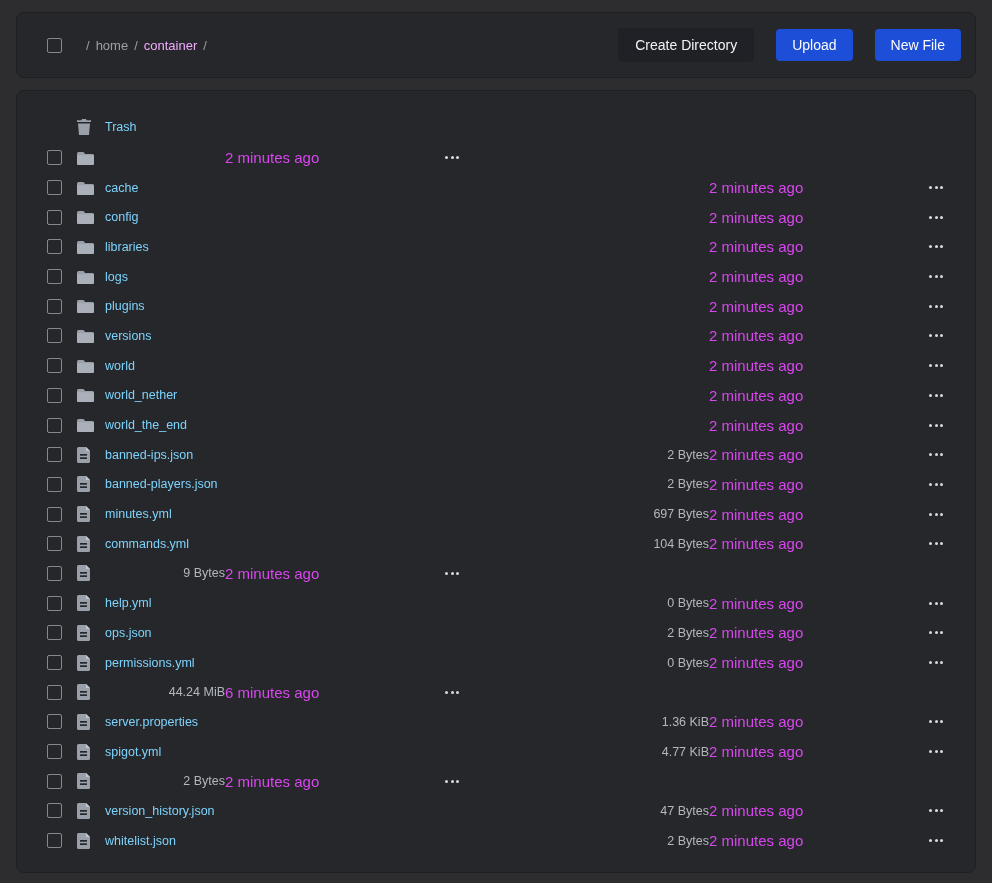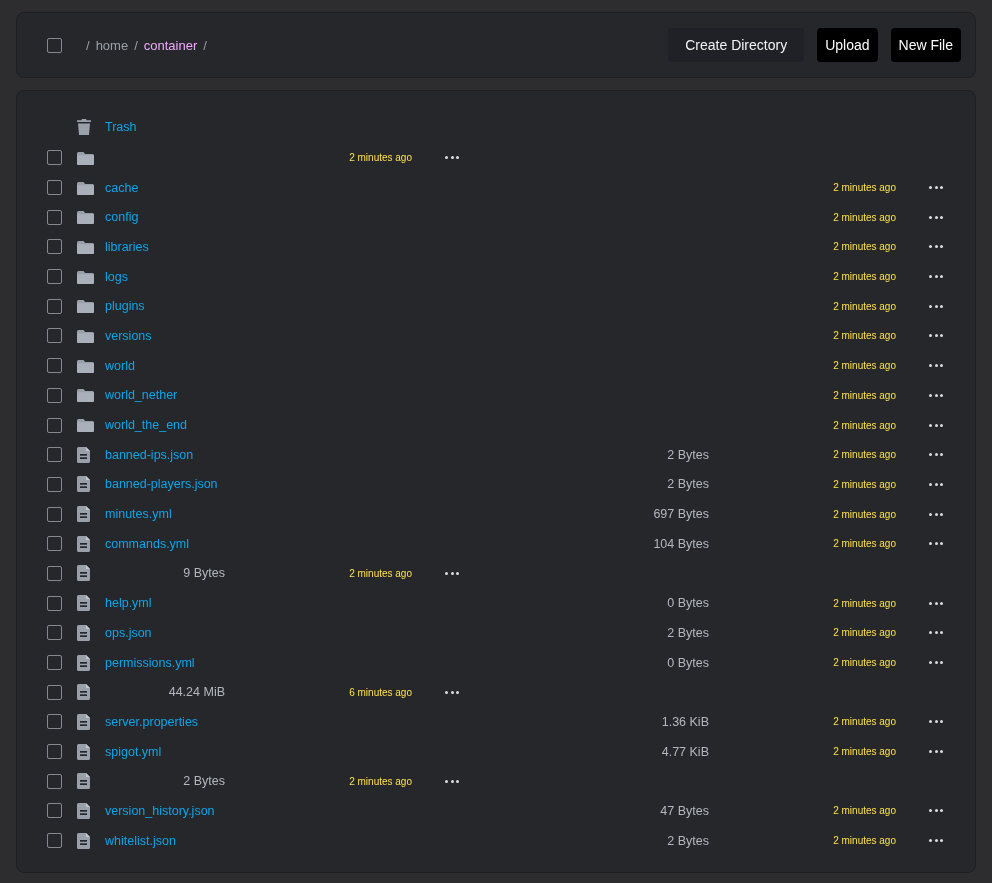--- a/index.html
+++ b/index.html
@@ -47,52 +47,53 @@
     display:flex;
     gap:6px;
     align-items:center;
     white-space:nowrap;
   }
   .crumb-link { color:#9aa0a8; cursor:pointer; }
   .crumb-current { color:#f0abfc; cursor:pointer;text-align:center; }
   .header-actions {
     margin-left:auto;
     display:flex;
-    gap:13px;
+    align-items:center;
+    gap:22px;
   }
   .btn {
     border:none;
     border-radius:4px;
     font-family:"Liberation Sans", sans-serif;
     font-size:14px;
     cursor:pointer;
   }
   .btn-dark {
     background:#202126;
     color:#f2f3f4;
     padding:9px 17px;
   }
   .btn-green {
-    background:#000000;
+    background:#1d4ed8;
     color:#fbfcfb;
-    padding:8px 8px;
+    padding:8px 16px;
   }
   .row {
     display:flex;
     align-items:center;
     height:29.7px;
     padding:0 30px;
     cursor:pointer;
   }
   .trash-row { height:32px; }
   .cell-check { width:30px; flex:0 0 auto; display:flex; align-items:center; }
   .cell-icon  { width:28px; flex:0 0 auto; display:flex; align-items:center; }
-  .cell-name  { flex:1 1 auto; font-size:12.5px; color:#0ea5e9; white-space:nowrap; overflow:hidden; }
+  .cell-name  { flex:1 1 auto; font-size:12.5px; color:#7dd3fc; white-space:nowrap; overflow:hidden; }
   .cell-size  { width:120px; flex:0 0 auto; text-align:right; font-size:12.5px; color:#b3b8be; }
-  .cell-time  { width:187px; flex:0 0 auto; text-align:right; font-size:10px; color:#fde047; }
+  .cell-time  { width:187px; flex:0 0 auto; text-align:left; font-size:15px; color:#d946ef; }
   .cell-menu  { width:49px; flex:0 0 auto; display:flex; justify-content:flex-end; }
   .dots { display:flex; gap:2.5px; align-items:center; padding:4px 2px; cursor:pointer; }
   .dots i { width:3px; height:3px; border-radius:50%; background:#d8dbde; display:block; }
   .icon-svg { display:block; }
 </style>
 </head>
 <body>
 
 <div class="card header-card">
   <div class="checkbox"></div>

